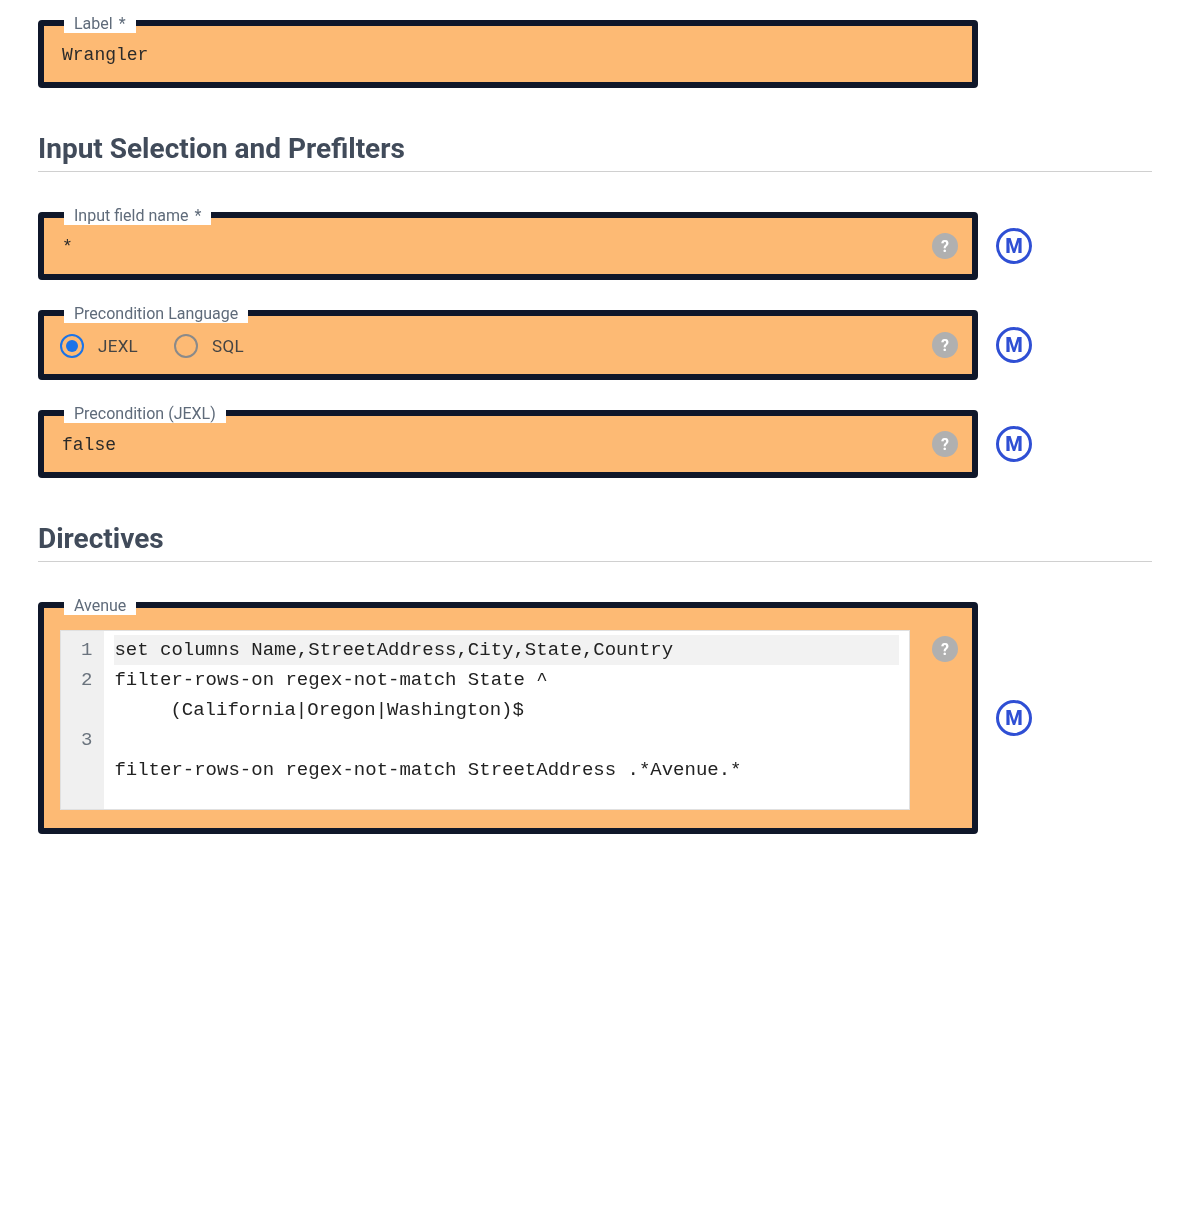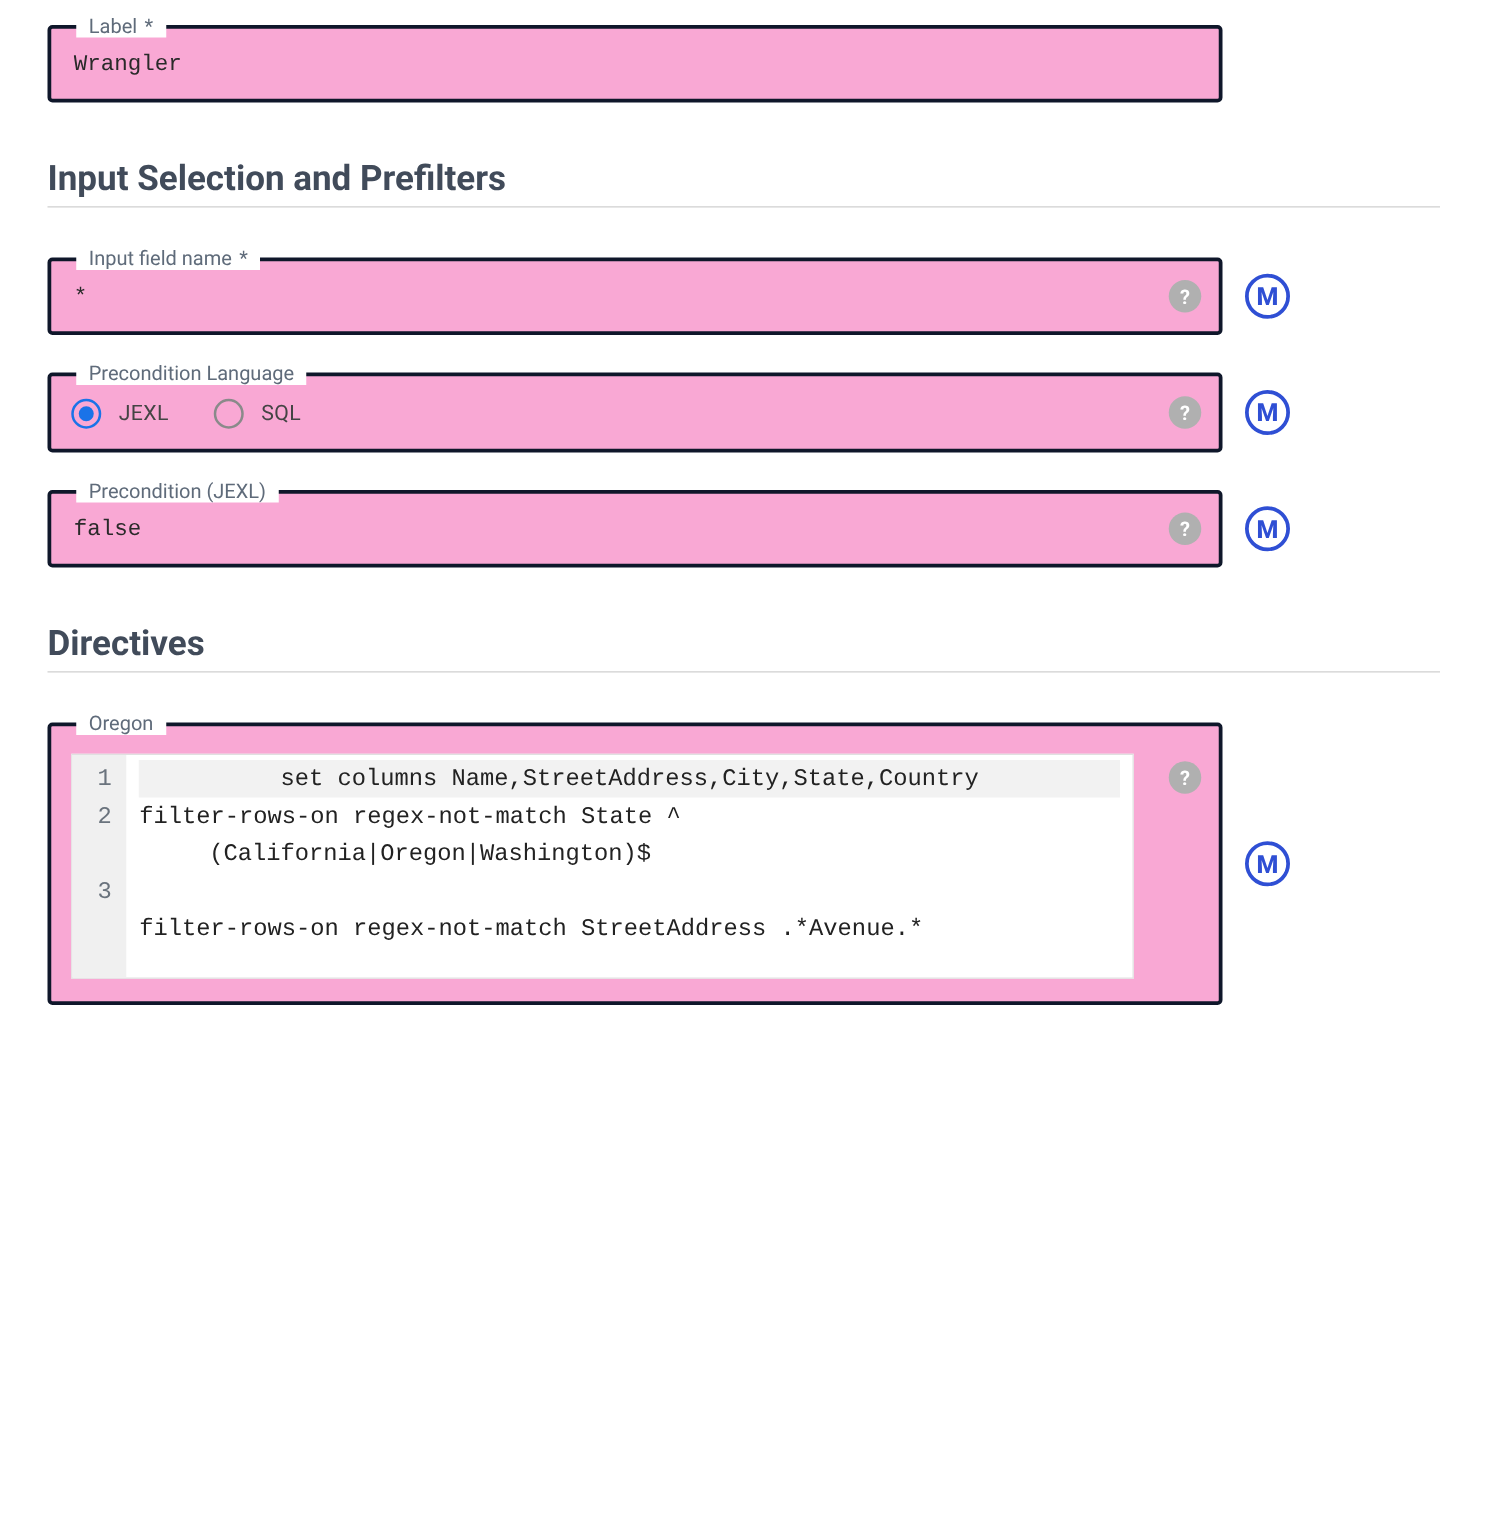--- a/index.html
+++ b/index.html
@@ -15,26 +15,26 @@
     padding: 20px 38px 40px 38px;
   }
   .row {
     display: flex;
     align-items: center;
     gap: 18px;
     margin-bottom: 30px;
   }
   .fieldset {
     position: relative;
-    border: 3px solid #0f172a;
+    border: 6px solid #0f172a;
     border-radius: 4px;
     padding: 18px 16px 16px 16px;
     flex: 0 0 940px;
     width: 940px;
-    background: #f9a8d4;
+    background: #fdba74;
   }
   .fieldset.recipe-fieldset {
     padding: 22px 16px 18px 16px;
   }
   .legend {
     position: absolute;
     top: -12px;
     left: 20px;
     background: #fff;
     padding: 0 10px;
@@ -160,21 +160,20 @@
     padding: 4px 10px;
     white-space: pre-wrap;
     word-break: break-word;
     flex: 1;
     color: #222;
   }
   .code-line.active {
     background: #f2f2f2;
     display: inline-block;
     width: 100%;
-    text-align: center;
   }
   .code-wrap { padding-left: 56px; display: block; }
   .wrangle-btn {
     margin-top: 18px;
     background: #1a73e8;
     color: #fff;
     border: none;
     font-size: 17px;
     font-weight: 600;
     letter-spacing: 1px;
@@ -247,21 +246,21 @@
       <div class="help-icon">?</div>
     </div>
     <div class="macro-icon">M</div>
   </div>
 
   <h2 class="section-heading">Directives</h2>
   <hr class="section-rule">
 
   <div class="row recipe-row">
     <div class="fieldset recipe-fieldset">
-      <div class="legend">Oregon</div>
+      <div class="legend">Avenue</div>
       <div class="code-editor">
         <div class="gutter" id="recipe-gutter">1
 2
 
 3</div>
         <div class="code-lines" id="recipe-lines"><span class="code-line active">set columns Name,StreetAddress,City,State,Country</span>
 <span class="code-line">filter-rows-on regex-not-match State ^</span>
 <span class="code-line"><span class="code-wrap">(California|Oregon|Washington)$</span></span>
 <span class="code-line">filter-rows-on regex-not-match StreetAddress .*Avenue.*</span></div>
       </div>

